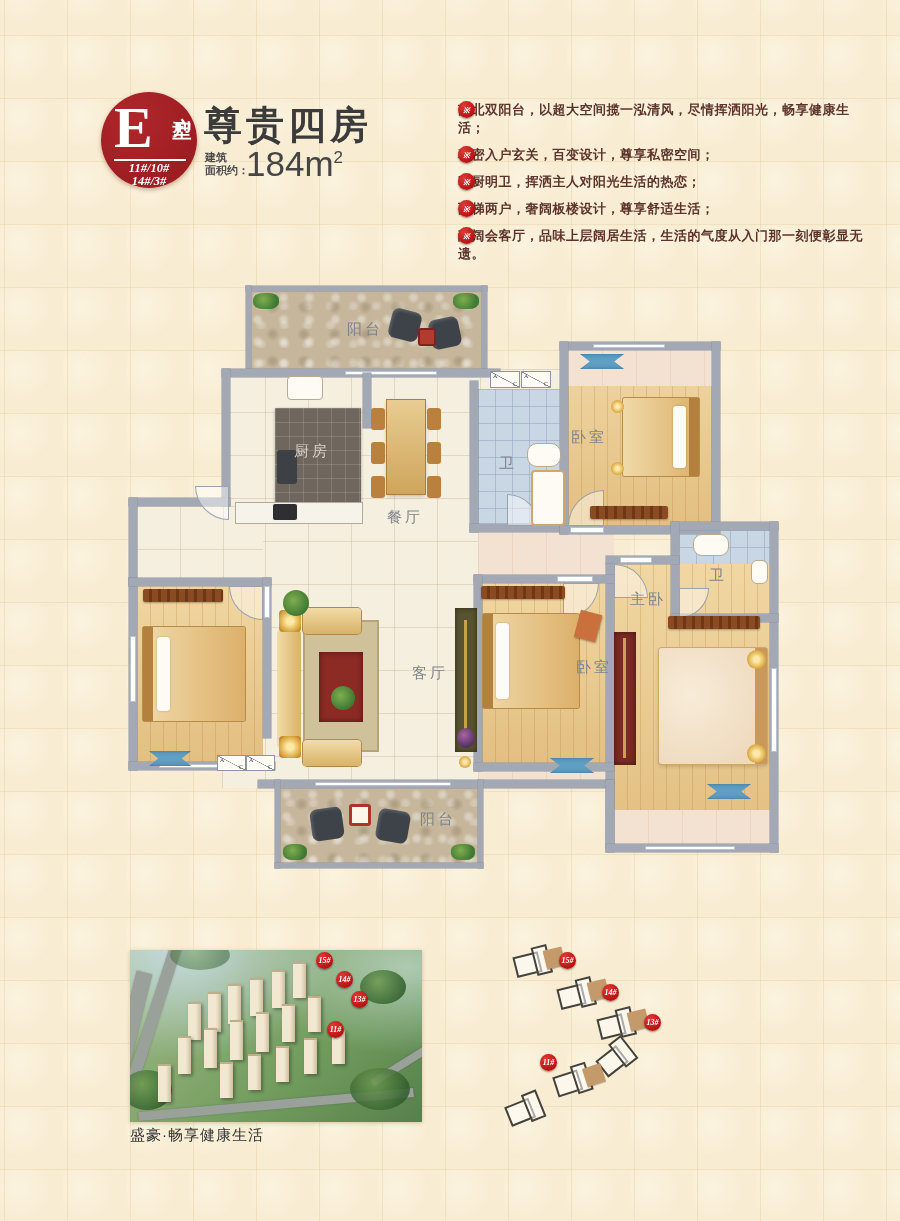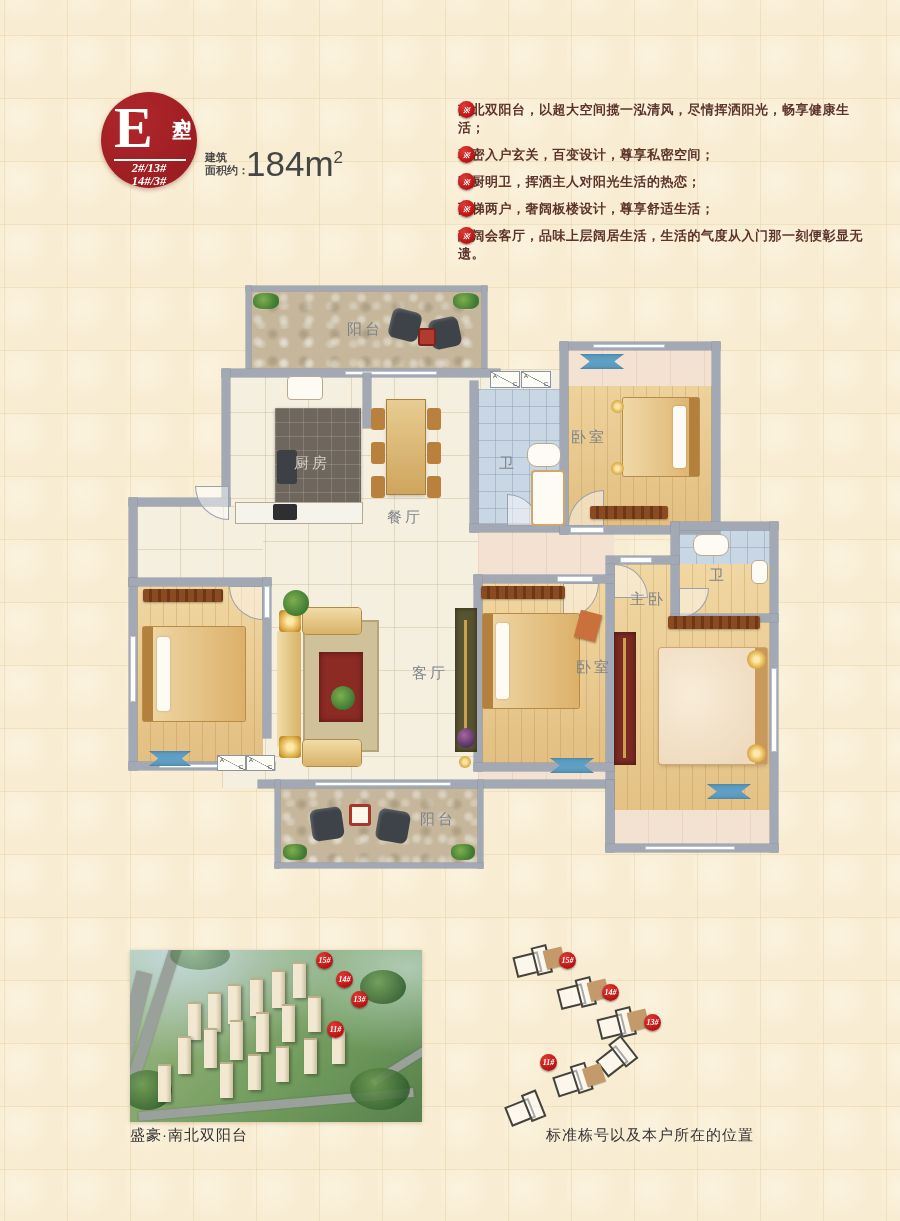--- a/index.html
+++ b/index.html
@@ -25,21 +25,21 @@
   .badge .bl{position:absolute;left:0;width:96px;text-align:center;font-size:12.5px;font-weight:bold;
     font-style:italic;font-family:"Liberation Serif","DejaVu Serif",serif;}
   .title{left:204px;top:100px;font-size:38px;font-weight:bold;color:#3b3b3b;letter-spacing:4px;}
   .area-label{left:205px;top:151px;font-size:11px;color:#4a4a4a;line-height:13px;font-weight:bold;}
   .area-value{left:246px;top:144px;font-size:35px;color:#454545;}
   .area-value sup{font-size:17px;}
   .features{left:458px;top:101px;width:410px;list-style:none;margin:0;padding:0;}
   .features li{margin-bottom:9px;font-size:13px;font-weight:bold;color:#5c342b;letter-spacing:.5px;}
   .features .mk{margin-right:7px;}
   
-  #fp{left:115px;top:258px;width:690px;height:615px;}
+  #fp{left:115px;top:258px;width:690px;height:615px;font-family:Liberation Serif, serif;}
   #fp .wall{position:absolute;background:#a2a8b4;box-shadow:0 0 0 .5px #8d94a2;}
   #fp .slit{position:absolute;background:#fdfdfb;box-shadow:inset 0 0 0 1px #b9c3cf;}
   .fill{position:absolute;}
   .cream{background-color:#f5efdf;background-image:
      linear-gradient(rgba(205,185,150,.45) 1px,transparent 1px),
      linear-gradient(90deg,rgba(205,185,150,.45) 1px,transparent 1px);
      background-size:43px 43px;}
   .marble{background:#f3e2d1;background-image:linear-gradient(90deg,rgba(215,170,140,.25) 1px,transparent 1px);background-size:34px 34px;}
   .wood{background-color:#e9c98e;background-image:repeating-linear-gradient(90deg,rgba(178,128,60,.28) 0 1px,transparent 1px 13px),linear-gradient(rgba(255,240,200,.35),rgba(200,150,80,.2));}
   .btile{background-color:#c9d6e4;background-image:
@@ -88,23 +88,24 @@
 </style>
 </head>
 <body>
 
 <div class="page">
 
   <div class="abs badge">
     <span class="big-e">E</span>
     <span class="vert">户型</span>
     <span class="rule"></span>
-    <span class="bl" style="top:69px;">2#/13#</span>
+    <span class="bl" style="top:69px;">11#/10#</span>
     <span class="bl" style="top:82px;">14#/3#</span>
   </div>
+  <div class="abs title">尊贵四房</div>
   <div class="abs area-label">
     <div>建筑</div>
     <div>面积约：</div>
   </div>
   <div class="abs area-value"><span>184m</span><sup>2</sup></div>
 
   <ul class="abs features">
     <li><span class="mk">※</span><span>南北双阳台，以超大空间揽一泓清风，尽情挥洒阳光，畅享健康生活；</span></li>
     <li><span class="mk">※</span><span>私密入户玄关，百变设计，尊享私密空间；</span></li>
     <li><span class="mk">※</span><span>明厨明卫，挥洒主人对阳光生活的热恋；</span></li>
@@ -273,21 +274,21 @@
     <div style="position:absolute;left:303px;top:70px;width:14px;height:14px;background:#b03b2e;border:2px solid #7c241c;border-radius:3px;"></div>
     <div class="plant" style="left:138px;top:35px;width:26px;height:16px;border-radius:40%;"></div>
     <div class="plant" style="left:338px;top:35px;width:26px;height:16px;border-radius:40%;"></div>
     <div class="chair-d" style="left:196px;top:550px;width:32px;height:32px;transform:rotate(-8deg);"></div>
     <div class="chair-d" style="left:262px;top:552px;width:32px;height:32px;transform:rotate(10deg);"></div>
     <div style="position:absolute;left:234px;top:546px;width:16px;height:16px;background:#fdf6ea;border:3px solid #a8362a;border-radius:3px;"></div>
     <div class="plant" style="left:168px;top:586px;width:24px;height:16px;border-radius:40%;"></div>
     <div class="plant" style="left:336px;top:586px;width:24px;height:16px;border-radius:40%;"></div>
 
     <div class="lbl" style="left:215px;top:62px;width:70px;">阳台</div>
-    <div class="lbl" style="left:162px;top:196px;width:70px;color:#d6d2c6;">厨房</div>
+    <div class="lbl" style="left:162px;top:184px;width:70px;color:#d6d2c6;">厨房</div>
     <div class="lbl" style="left:378px;top:196px;width:30px;">卫</div>
     <div class="lbl" style="left:446px;top:170px;width:56px;">卧室</div>
     <div class="lbl" style="left:253px;top:250px;width:74px;">餐厅</div>
     <div class="lbl" style="left:505px;top:332px;width:56px;">主卧</div>
     <div class="lbl" style="left:588px;top:308px;width:30px;">卫</div>
     <div class="lbl" style="left:283px;top:406px;width:64px;">客厅</div>
     <div class="lbl" style="left:451px;top:400px;width:56px;">卧室</div>
     <div class="lbl" style="left:288px;top:552px;width:70px;">阳台</div>
   </div>
 
@@ -316,21 +317,21 @@
     <div class="bldg" style="left:118px;top:104px;height:34px;"></div>
     <div class="bldg" style="left:146px;top:96px;height:34px;"></div>
     <div class="bldg" style="left:174px;top:88px;height:34px;"></div>
     <div class="bldg" style="left:202px;top:80px;height:32px;"></div>
     <div class="bldg" style="left:28px;top:114px;height:36px;"></div>
     <div class="mk" style="left:186px;top:2px;">15#</div>
     <div class="mk" style="left:206px;top:21px;">14#</div>
     <div class="mk" style="left:221px;top:41px;">13#</div>
     <div class="mk" style="left:197px;top:71px;">11#</div>
   </div>
-  <div class="caption" style="left:130px;top:1126px;">盛豪·南北双阳台</div>
+  <div class="caption" style="left:130px;top:1126px;">盛豪·畅享健康生活</div>
 
   <div class="abs diagram">
     <div class="fp-o" style="left:14px;top:6px;transform:rotate(-14deg);">
         <span class="a"></span>
         <span class="b"></span>
         <span class="t"></span>
       </div>
     <div class="fp-o" style="left:58px;top:38px;transform:rotate(-14deg);">
         <span class="a"></span>
         <span class="b"></span>
@@ -351,16 +352,15 @@
         <span class="t"></span>
       </div>
     <div class="fp-o" style="left:6px;top:152px;transform:rotate(-22deg);">
         <span class="a"></span>
         <span class="b"></span>
       </div>
     <div class="mk" style="left:59px;top:12px;">15#</div>
     <div class="mk" style="left:102px;top:44px;">14#</div>
     <div class="mk" style="left:144px;top:74px;">13#</div>
     <div class="mk" style="left:40px;top:114px;">11#</div>
-    <div class="caption" style="left:10px;top:186px;width:280px;text-align:center;">标准栋号以及本户所在的位置</div>
   </div>
 
 </div>
 
 </body></html>

